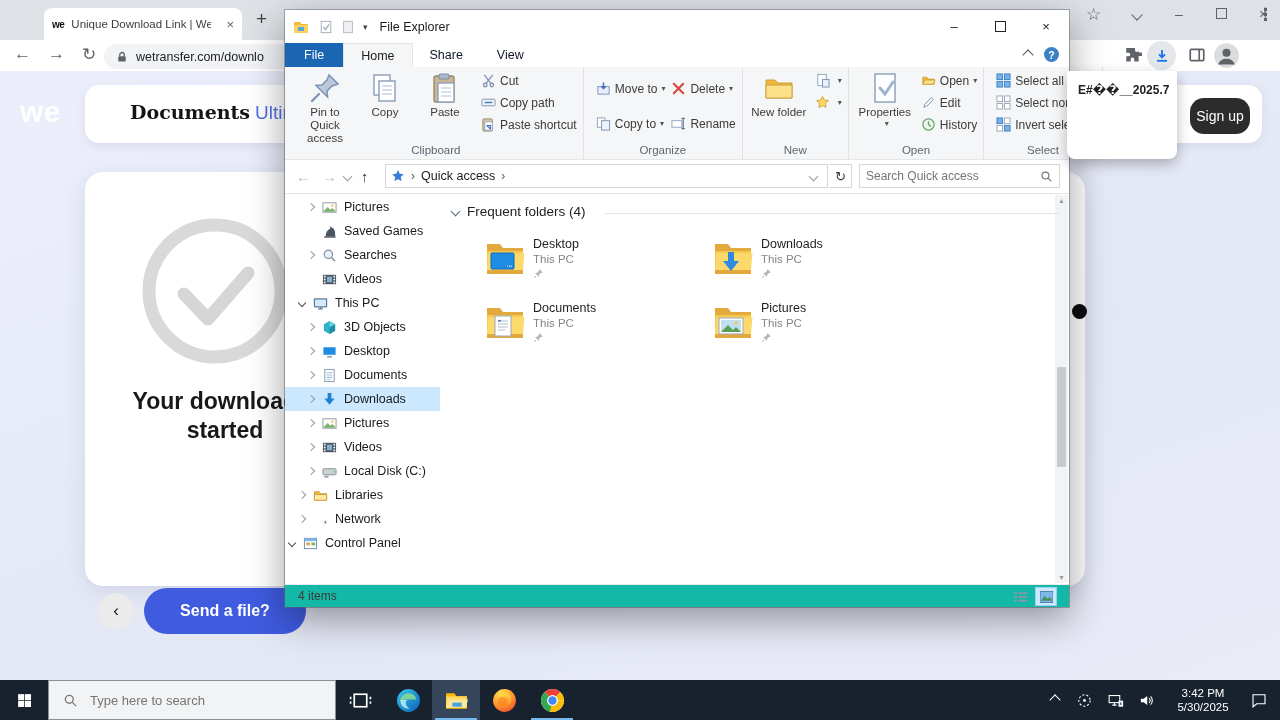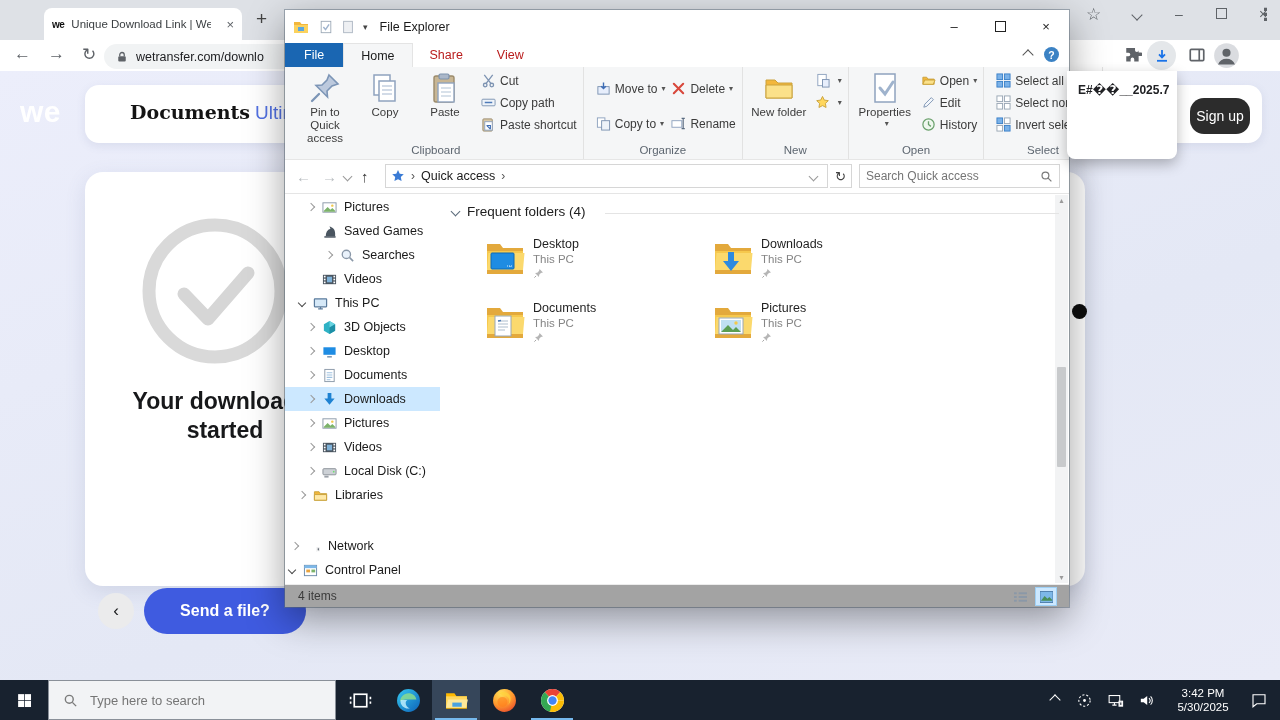--- a/index.html
+++ b/index.html
@@ -56,21 +56,21 @@
   .etitle{height:33px;display:flex;align-items:center;padding-left:8px;position:relative;}
   .eticon{width:16px;height:16px;}
   .qat{display:flex;align-items:center;gap:8px;margin-left:10px;}
   .qico{width:14px;height:14px;}
   .qcaret{font-size:9px;color:#444;}
   .etitletext{font-size:12.5px;color:#1a1a1a;margin-left:12px;}
   .ectrls{position:absolute;right:0;top:0;height:33px;display:flex;}
   .ec{width:46px;height:33px;display:flex;align-items:center;justify-content:center;font-size:13px;color:#222;}
   .maxbox{width:9px;height:9px;border:1px solid #222;}
   .etabs{height:24px;display:flex;position:relative;background:#fff;}
-  .etab{padding:0 17px;font-size:12.5px;color:#b91c1c;display:flex;align-items:center;}
+  .etab{padding:0 17px;font-size:12.5px;color:#0f172a;display:flex;align-items:center;}
   .tfile{background:#1a66b2;color:#fff;padding:0 19px;}
   .tsel{background:#f5f6f7;border:1px solid #e4e4e4;border-bottom:none;color:#1a1a1a;}
   .ribright{position:absolute;right:10px;top:4px;display:flex;gap:12px;align-items:center;}
   .ribchev{width:7px;height:7px;border-left:1.5px solid #555;border-top:1.5px solid #555;transform:rotate(45deg);}
   .helpcirc{width:15px;height:15px;border-radius:50%;background:#3b82c4;color:#fff;font-size:10.5px;font-weight:bold;
     display:flex;align-items:center;justify-content:center;}
   .ribbon{height:93px;background:#f5f6f7;border-bottom:1px solid #e6e6e6;display:flex;padding-left:4px;box-sizing:border-box;}
   .rgroup{position:relative;border-right:1px solid #e2e2e2;padding:3px 6px 0 6px;display:flex;align-items:flex-start;}
   .rbig{width:58px;display:flex;flex-direction:column;align-items:center;text-align:center;margin:0 1px;}
   .rbig .ric{width:32px;height:32px;margin-top:2px;}
@@ -114,21 +114,21 @@
   .sectitle{font-size:13.5px;color:#202020;}
   .secline{position:absolute;left:165px;top:19px;right:10px;height:1px;background:#e4e4e4;}
   .tiles{position:absolute;left:45px;top:42px;width:560px;display:flex;flex-wrap:wrap;}
   .tile{width:228px;height:64px;position:relative;display:flex;}
   .tfold{width:40px;height:36px;position:relative;margin-top:5px;flex:none;}
   .tfold .ovl{position:absolute;left:5px;top:10px;width:26px;height:22px;}
   .ttext{margin-left:8px;padding-top:1px;}
   .tname{font-size:12.5px;color:#1f1f1f;}
   .tloc{font-size:11.5px;color:#858585;margin-top:2px;}
   .tpin{width:11px;height:11px;margin-top:3px;}
-  .estatus{height:22px;border-top:1px solid #ececec;display:flex;align-items:center;position:relative;background:#a3a3a3;}
+  .estatus{height:22px;border-top:1px solid #ececec;display:flex;align-items:center;position:relative;background:#14b8a6;}
   .stext{font-size:12px;color:#3b3b3b;margin-left:13px;}
   .viewicons{position:absolute;right:12px;top:2px;display:flex;gap:4px;}
   .vico{width:20px;height:17px;display:flex;align-items:center;justify-content:center;border:1px solid transparent;}
   .vico.on{background:#cce8ff;border-color:#9ed0f5;}
   .vico svg{width:13px;height:12px;}
   
   .cursordot{position:absolute;left:1072px;top:304px;width:15px;height:15px;border-radius:50%;background:#0b0b0b;z-index:40;}
   
   .taskbar{position:absolute;left:0;top:680px;width:1280px;height:40px;background:#18222f;z-index:50;display:flex;}
   .tstart{width:48px;height:40px;display:flex;align-items:center;justify-content:center;}
@@ -554,21 +554,21 @@
           <div class="nitem" style="padding-left: 23px;">
             <i class="tchev hide"></i>
             <span class="nico">
               <svg viewBox="0 0 16 16" style="width: 100%; height: 100%; display: block;">
                 <path d="M4 13c0-4 1.5-7 5-8l-1-2.5 3 1.5c2 1 3 3.5 3 6v3z" fill="#4a5560"></path>
                 <rect x="2.5" y="13" width="12" height="1.6" fill="#4a5560"></rect>
               </svg>
             </span>
             <span>Saved Games</span>
           </div>
-          <div class="nitem" style="padding-left: 41px;">
+          <div class="nitem" style="padding-left: 23px;">
             <i class="tchev"></i>
             <span class="nico">
               <svg viewBox="0 0 16 16" style="width: 100%; height: 100%; display: block;">
                 <circle cx="6.8" cy="6.8" r="4.4" fill="#eaf2fb" stroke="#8a98a8" stroke-width="1.4"></circle>
                 <path d="M10.3 10.3L14 14" stroke="#8a98a8" stroke-width="1.7"></path>
               </svg>
             </span>
             <span>Searches</span>
           </div>
           <div class="nitem" style="padding-left: 23px;">
@@ -682,21 +682,21 @@
           <div class="nitem" style="padding-left: 14px;">
             <i class="tchev"></i>
             <span class="nico">
               <svg viewBox="0 0 16 16" style="width: 100%; height: 100%; display: block;">
                 <path d="M1.5 4h5L8 6h6.5v7h-13z" fill="#f3b73c" stroke="#caa23d"></path>
                 <path d="M1.5 7h13v6h-13z" fill="#ffe9a8" stroke="#caa23d"></path>
               </svg>
             </span>
             <span>Libraries</span>
           </div>
-          <div class="nitem" style="padding-left: 7px; margin-top: 27px;">
+          <div class="nitem" style="padding-left: 14px;">
             <i class="tchev"></i>
             <span class="nico">
               <svg viewBox="0 0 24 24" fill="none" stroke="#fff" stroke-width="1.5" style="width: 100%; height: 100%; display: block;">
                 <rect x="3" y="5" width="15" height="10"></rect>
                 <path d="M7.5 18.5h6M10.5 15v3.5"></path>
                 <rect x="17" y="13" width="5" height="7" fill="#18222f"></rect>
                 <rect x="18" y="14" width="3" height="5"></rect>
               </svg>
             </span>
             <span>Network</span>

